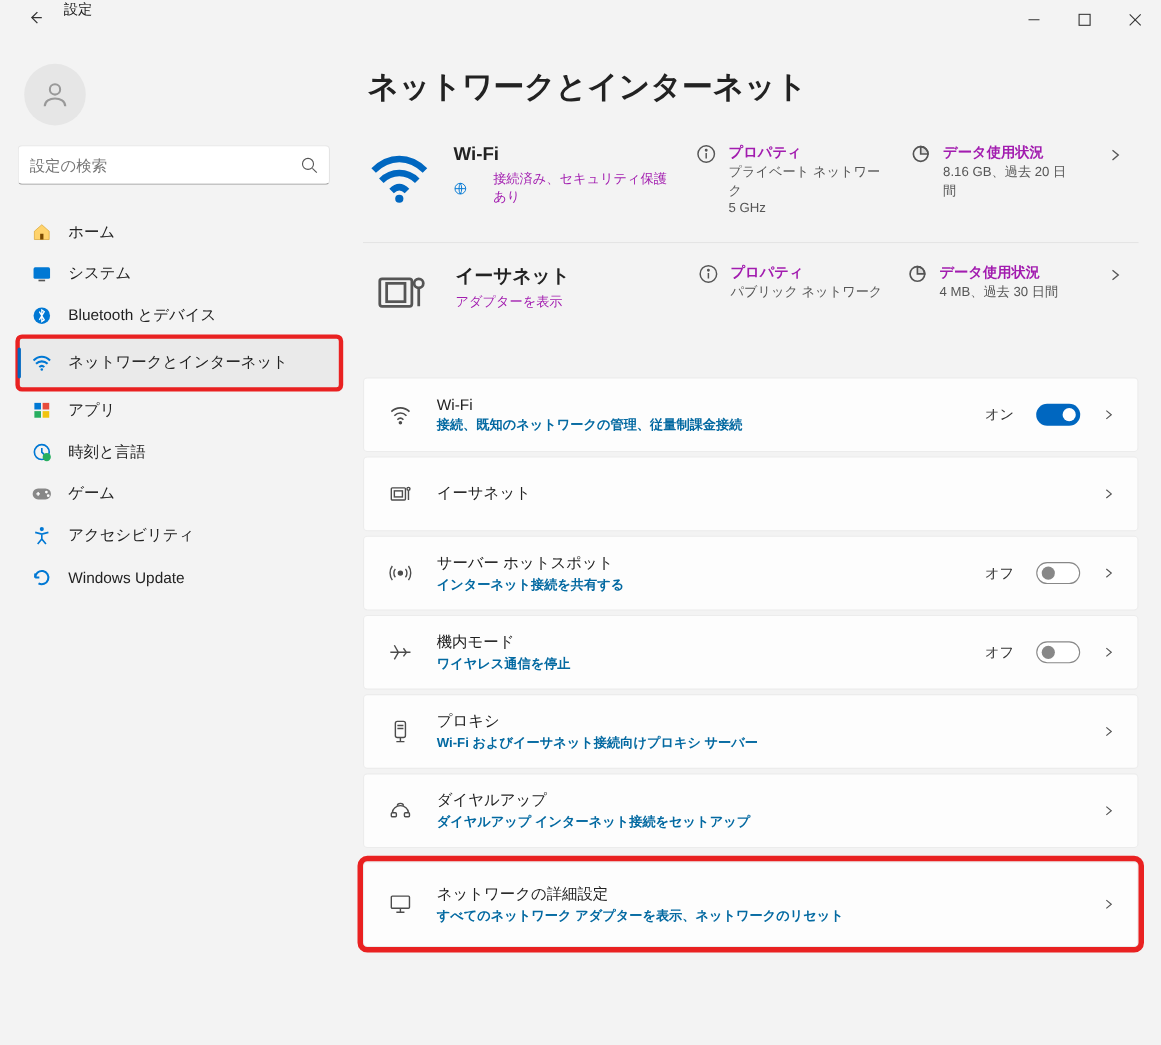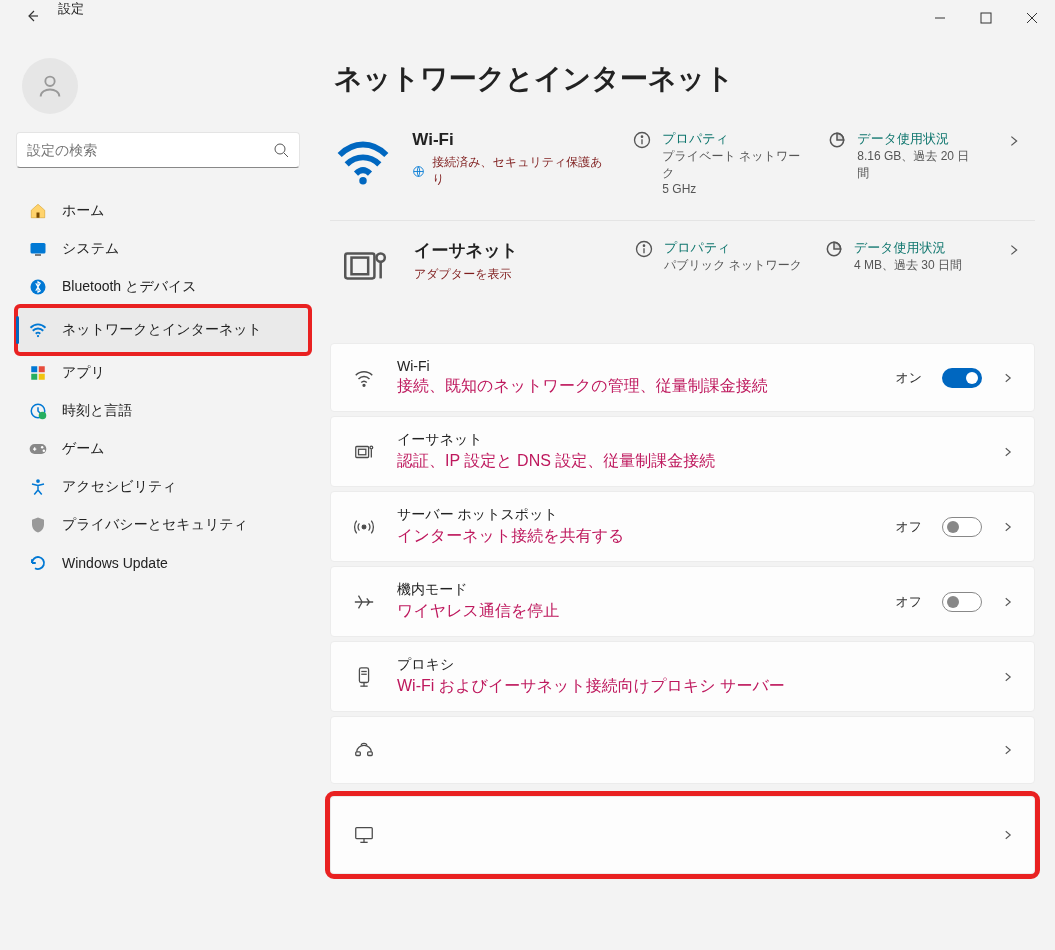--- a/index.html
+++ b/index.html
@@ -28,32 +28,32 @@
   .highlight-red { outline: 4px solid #e92121; outline-offset: -2px; }
 
   .main { flex: 1; padding: 10px 20px 0 10px; overflow-y: auto; }
   .page-title { font-size: 28px; font-weight: 600; margin-bottom: 26px; margin-left: 4px;}
 
   .status-row { display: flex; align-items: flex-start; gap: 20px; padding: 6px 4px 24px 4px; border-bottom: 1px solid #e4e4e4; }
   .status-row.no-border { border-bottom: none; }
   .conn-icon { width: 60px; display: flex; justify-content: center; padding-top: 4px; }
   .conn-main { min-width: 180px; }
   .conn-main .tt { font-size: 17px; font-weight: 600; }
-  .conn-main .sub { font-size: 12px; color: #7f1d1d; margin-top: 4px; display: flex; align-items: center; gap: 7px; }
+  .conn-main .sub { font-size: 12px; color: #a21caf; margin-top: 4px; display: flex; align-items: center; gap: 23px; }
   .info-block { display: flex; align-items: flex-start; gap: 10px; min-width: 170px; cursor: pointer; }
   .info-block .txt { display: flex; flex-direction: column; font-size: 12px; color: #555; }
-  .info-block .txt .hd { font-size: 13px; color: #0f766e; font-weight: 400; }
+  .info-block .txt .hd { font-size: 13px; color: #a21caf; font-weight: 700; }
   .chev { margin-left: auto; display: flex; align-items: center; padding: 4px 10px; color: #555; cursor: pointer; }
 
   .settings-list { margin-top: 26px; display: flex; flex-direction: column; gap: 4px; }
   .setting-row { background: #fdfdfd; border: 1px solid #ececec; border-radius: 4px; display: flex; align-items: center; padding: 14px 20px; min-height: 68px; cursor: pointer; gap: 20px; }
   .setting-row .rowicon { width: 26px; display: flex; justify-content: center; color: #4c4c4c; }
   .setting-row .rowtext { flex: 0 1 auto; }
   .setting-row .rowtext .rt { font-size: 14px; }
-  .setting-row .rowtext .rd { font-size: 16px; color: #be185d; margin-top: 2px; }
+  .setting-row .rowtext .rd { font-size: 12px; color: #0369a1; margin-top: 2px; font-weight: bold; }
   .setting-row .spacer { flex: 1; }
   .setting-row .state { font-size: 13px; color: #333; }
   .setting-row .chevsm { color: #555; }
 
   .toggle { width: 40px; height: 20px; border-radius: 10px; position: relative; }
   .toggle::after { content: ""; position: absolute; width: 12px; height: 12px; border-radius: 50%; top: 4px; }
   .toggle.on { background: #0067c0; }
   .toggle.on::after { background: #fff; right: 4px; }
   .toggle.off { background: #fff; border: 1px solid #888; }
   .toggle.off::after { background: #888; left: 4px; top: 3px; }
@@ -187,28 +187,20 @@
             <svg width="18" height="18" viewBox="0 0 24 24">
               <circle cx="12" cy="4" r="2.5" fill="#0078d4"></circle>
               <path d="M4 8 L12 10 L20 8 M12 10 V16 M12 16 L7 22 M12 16 L17 22" stroke="#0078d4" stroke-width="2" fill="none"></path>
             </svg>
           </span>
         <span>アクセシビリティ</span>
       </div>
       <div class="nav-item">
         <span class="icon">
             <svg width="18" height="18" viewBox="0 0 24 24">
-              <path d="M12 2 L20 5 V11 C20 17 16 21 12 22 C8 21 4 17 4 11 V5 Z" fill="#999"></path>
-            </svg>
-          </span>
-        <span>プライバシーとセキュリティ</span>
-      </div>
-      <div class="nav-item">
-        <span class="icon">
-            <svg width="18" height="18" viewBox="0 0 24 24">
               <path d="M4 12 A8 8 0 1 1 8 19" stroke="#0078d4" stroke-width="2.5" fill="none"></path>
               <path d="M4 12 L4 7 M4 12 L9 12" stroke="#0078d4" stroke-width="2.5"></path>
             </svg>
           </span>
         <span>Windows Update</span>
       </div>
     </div>
   </div>
 
   <div class="main">
@@ -344,21 +336,20 @@
         <span class="rowicon">
             <svg width="22" height="22" viewBox="0 0 24 24" stroke="#4c4c4c" fill="none" stroke-width="1.4">
               <rect x="3" y="6" width="14" height="12" rx="1"></rect>
               <rect x="6" y="9" width="8" height="6"></rect>
               <circle cx="20" cy="7" r="1.5"></circle>
               <line x1="20" y1="9" x2="20" y2="18"></line>
             </svg>
           </span>
         <div class="rowtext">
             <div class="rt">イーサネット</div>
-            <div class="rd">認証、IP 設定と DNS 設定、従量制課金接続</div>
           </div>
         <div class="spacer"></div>
         <span class="chevsm">
             <svg width="12" height="12" viewBox="0 0 16 16">
               <path d="M5 3 L11 8 L5 13" stroke="#555" fill="none" stroke-width="1.4"></path>
             </svg>
           </span>
       </div>
 
 
@@ -428,36 +419,44 @@
 
       <div class="setting-row">
         <span class="rowicon">
             <svg width="22" height="22" viewBox="0 0 24 24" stroke="#4c4c4c" fill="none" stroke-width="1.4">
               <path d="M4 14 C4 10 8 7 12 7 C16 7 20 10 20 14"></path>
               <rect x="3" y="14" width="5" height="4" rx="1"></rect>
               <rect x="16" y="14" width="5" height="4" rx="1"></rect>
               <path d="M9 7 C9 4 15 4 15 7"></path>
             </svg>
           </span>
+        <div class="rowtext">
+            <div class="rt">ダイヤルアップ</div>
+            <div class="rd">ダイヤルアップ インターネット接続をセットアップ</div>
+          </div>
         <div class="spacer"></div>
         <span class="chevsm">
             <svg width="12" height="12" viewBox="0 0 16 16">
               <path d="M5 3 L11 8 L5 13" stroke="#555" fill="none" stroke-width="1.4"></path>
             </svg>
           </span>
       </div>
 
       <div class="setting-row advanced-highlight" style="margin-top:8px; min-height:78px;">
         <span class="rowicon">
             <svg width="22" height="22" viewBox="0 0 24 24" stroke="#4c4c4c" fill="none" stroke-width="1.4">
               <rect x="3" y="4" width="18" height="12" rx="1"></rect>
               <line x1="8" y1="20" x2="16" y2="20"></line>
               <line x1="12" y1="16" x2="12" y2="20"></line>
             </svg>
           </span>
+        <div class="rowtext">
+            <div class="rt">ネットワークの詳細設定</div>
+            <div class="rd">すべてのネットワーク アダプターを表示、ネットワークのリセット</div>
+          </div>
         <div class="spacer"></div>
         <span class="chevsm">
             <svg width="12" height="12" viewBox="0 0 16 16">
               <path d="M5 3 L11 8 L5 13" stroke="#555" fill="none" stroke-width="1.4"></path>
             </svg>
           </span>
       </div>
 
     </div>
   </div>

